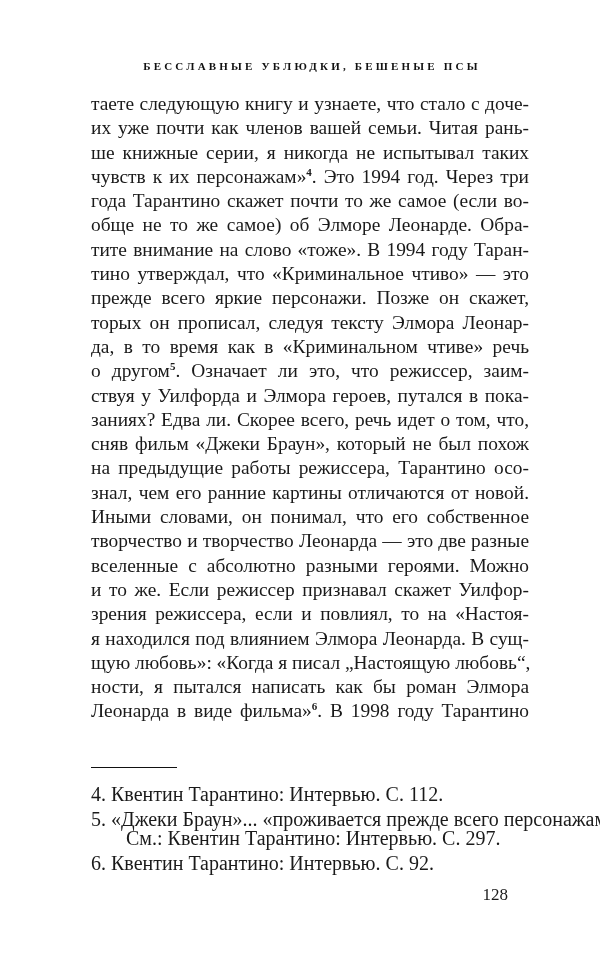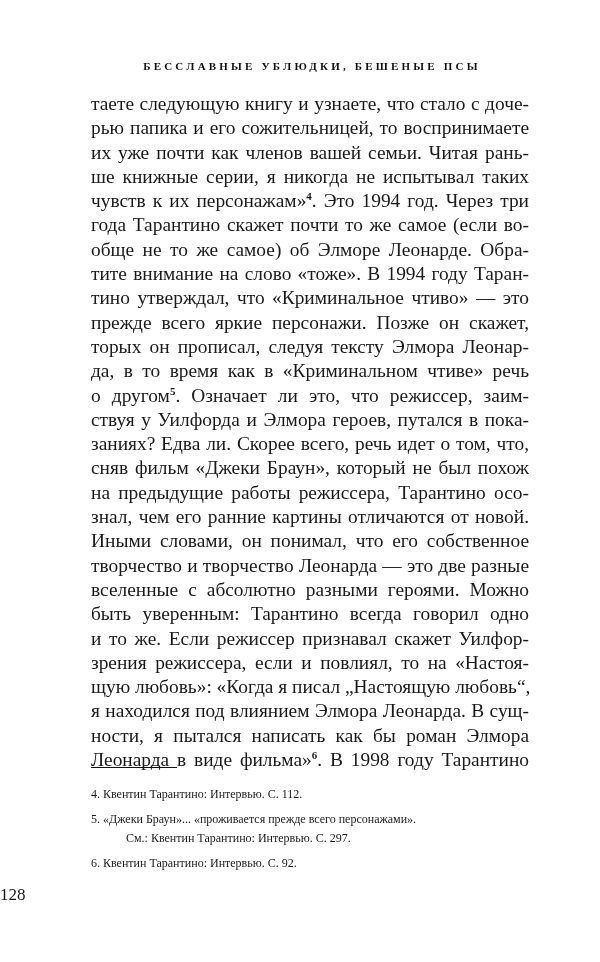--- a/index.html
+++ b/index.html
@@ -12,58 +12,56 @@
   }
   .body-text {
     position: absolute; top: 92px; left: 91px; width: 438px;
     font-family: "Liberation Serif", serif; font-size: 19.4px; line-height: 24.3px;
   }
   .line { display: block; white-space: nowrap; text-align: justify; text-align-last: justify; height: 24.3px; }
   .line.last { text-align-last: justify; }
   sup { font-size: 11px; line-height: 0; vertical-align: 7px; font-weight: bold; }
   .rule { position: absolute; top: 767px; left: 91px; width: 86px; height: 0; border-top: 1.3px solid #111; }
   .footnotes { position: absolute; top: 785px; left: 91px; width: 440px;
-    font-family: "Liberation Serif", serif; font-size: 12px; line-height: 19px; }
+    font-family: "Liberation Serif", serif; font-size: 20px; line-height: 19px; }
   .fn { display: block; margin-bottom: 6px; white-space: nowrap; }
   .fn .cont { display: block; padding-left: 35px; }
-  .page-number { position: absolute; top: 885px; left: 0; width: 508px; text-align: left;
+  .page-number { position: absolute; top: 885px; left: 0; width: 508px; text-align: right;
     font-family: "Liberation Serif", serif; font-size: 17px; }
 </style>
 </head>
 <body>
 
 <div class="running-head">БЕССЛАВНЫЕ УБЛЮДКИ, БЕШЕНЫЕ ПСЫ</div>
 
 <div class="body-text" id="body-text">
     <span class="line"><span>таете следующую книгу и узнаете, что стало с доче-</span></span>
-    <span class="line"><span>рью папика и его сожительницей, то воспринимаете</span></span>
     <span class="line"><span>их уже почти как членов вашей семьи. Читая рань-</span></span>
     <span class="line"><span>ше книжные серии, я никогда не испытывал таких</span></span>
     <span class="line"><span>чувств к их персонажам»</span><sup>4</sup><span>. Это 1994 год. Через три</span></span>
     <span class="line"><span>года Тарантино скажет почти то же самое (если во-</span></span>
     <span class="line"><span>обще не то же самое) об Элморе Леонарде. Обра-</span></span>
     <span class="line"><span>тите внимание на слово «тоже». В 1994 году Таран-</span></span>
     <span class="line"><span>тино утверждал, что «Криминальное чтиво» — это</span></span>
     <span class="line"><span>прежде всего яркие персонажи. Позже он скажет,</span></span>
     <span class="line"><span>торых он прописал, следуя тексту Элмора Леонар-</span></span>
     <span class="line"><span>да, в то время как в «Криминальном чтиве» речь</span></span>
     <span class="line"><span>о другом</span><sup>5</sup><span>. Означает ли это, что режиссер, заим-</span></span>
     <span class="line"><span>ствуя у Уилфорда и Элмора героев, путался в пока-</span></span>
     <span class="line"><span>заниях? Едва ли. Скорее всего, речь идет о том, что,</span></span>
     <span class="line"><span>сняв фильм «Джеки Браун», который не был похож</span></span>
     <span class="line"><span>на предыдущие работы режиссера, Тарантино осо-</span></span>
     <span class="line"><span>знал, чем его ранние картины отличаются от новой.</span></span>
     <span class="line"><span>Иными словами, он понимал, что его собственное</span></span>
     <span class="line"><span>творчество и творчество Леонарда — это две разные</span></span>
     <span class="line"><span>вселенные с абсолютно разными героями. Можно</span></span>
-    <span class="line"><span>быть уверенным: Тарантино всегда говорил одно</span></span>
     <span class="line"><span>и то же. Если режиссер признавал скажет Уилфор-</span></span>
     <span class="line"><span>зрения режиссера, если и повлиял, то на «Настоя-</span></span>
+    <span class="line"><span>я находился под влиянием Элмора Леонарда. В сущ-</span></span>
     <span class="line"><span>щую любовь»: «Когда я писал „Настоящую любовь“,</span></span>
-    <span class="line"><span>я находился под влиянием Элмора Леонарда. В сущ-</span></span>
     <span class="line"><span>ности, я пытался написать как бы роман Элмора</span></span>
     <span class="line last"><span>Леонарда в виде фильма»</span><sup>6</sup><span>. В 1998 году Тарантино</span></span>
   </div>
 
 <div class="rule"></div>
 
 <div class="footnotes">
   <span class="fn">
     <span>4.</span>
     <span>Квентин Тарантино: Интервью. С. 112.</span>

